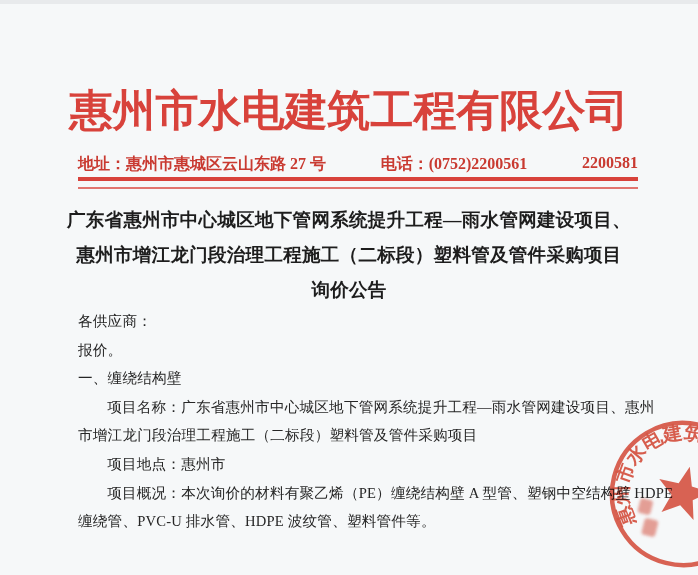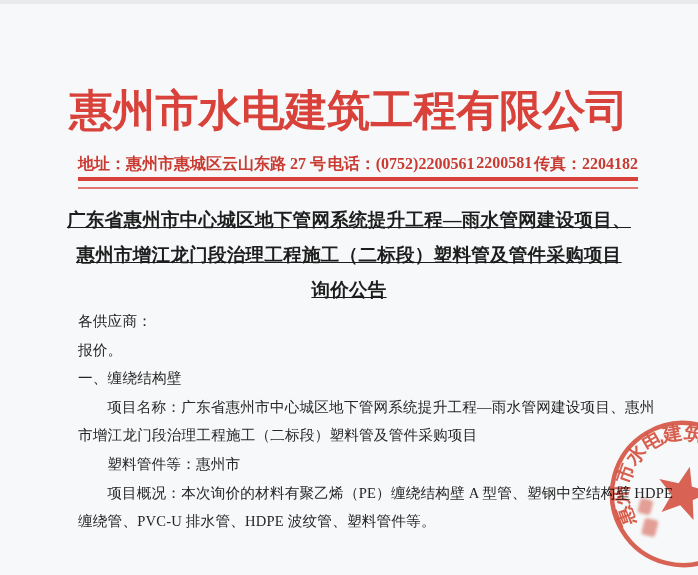--- a/index.html
+++ b/index.html
@@ -39,21 +39,21 @@
     background:#e2756f;
   }
   
   .doc-title{
     position:absolute;top:199px;left:38px;width:622px;
     text-align:center;
     font-size:18.5px;font-weight:bold;color:#1d1d1d;
     line-height:35px;
     letter-spacing:0.3px;
   }
-  .doc-title div{white-space:nowrap;text-decoration:underline;}
+  .doc-title div{white-space:nowrap;}
   
   .body-text{
     position:absolute;top:303px;left:78px;width:585px;
     font-size:14.6px;color:#262626;
     line-height:28.6px;
     letter-spacing:0.2px;
   }
   .body-line{white-space:nowrap;}
   .body-line.indent{text-indent:2em;}
   
@@ -68,39 +68,38 @@
 <body>
 
 <div class="page">
 
   <div class="company-name">惠州市水电建筑工程有限公司</div>
 
   <div class="contact-row">
     <span>地址：惠州市惠城区云山东路 27 号</span>
     <span>电话：(0752)2200561</span>
     <span>2200581</span>
-    <span>传真：2204182</span>
   </div>
 
   <div class="rule-thick"></div>
   <div class="rule-thin"></div>
 
   <div class="doc-title">
     <div>广东省惠州市中心城区地下管网系统提升工程—雨水管网建设项目、</div>
     <div>惠州市增江龙门段治理工程施工（二标段）塑料管及管件采购项目</div>
     <div>询价公告</div>
   </div>
 
   <div class="body-text">
     <div class="body-line">各供应商：</div>
       <div class="body-line">报价。</div>
       <div class="body-line">一、缠绕结构壁</div>
       <div class="body-line indent">项目名称：广东省惠州市中心城区地下管网系统提升工程—雨水管网建设项目、惠州</div>
       <div class="body-line">市增江龙门段治理工程施工（二标段）塑料管及管件采购项目</div>
-      <div class="body-line indent">塑料管件等：惠州市</div>
+      <div class="body-line indent">项目地点：惠州市</div>
       <div class="body-line indent">项目概况：本次询价的材料有聚乙烯（PE）缠绕结构壁 A 型管、塑钢中空结构壁 HDPE</div>
       <div class="body-line">缠绕管、PVC-U 排水管、HDPE 波纹管、塑料管件等。</div>
   </div>
 
   <svg class="seal" viewBox="0 0 170 170" xmlns="http://www.w3.org/2000/svg" aria-hidden="true">
     <g transform="rotate(14 85 85)" fill="#d8402c">
       <circle cx="85" cy="85" r="71" fill="none" stroke="#d8402c" stroke-width="4.5" opacity="0.92"></circle>
       <path id="sealArc" d="M 46.1 123.9 A 55 55 0 1 1 123.9 123.9" fill="none"></path>
       <text font-size="19" font-weight="bold" fill="#d8402c" opacity="0.95" style="font-family:'Liberation Serif','DejaVu Serif',serif;">
         <textPath href="#sealArc" startOffset="0" textLength="252" lengthAdjust="spacingAndGlyphs">惠州市水电建筑工程有限公司</textPath>

